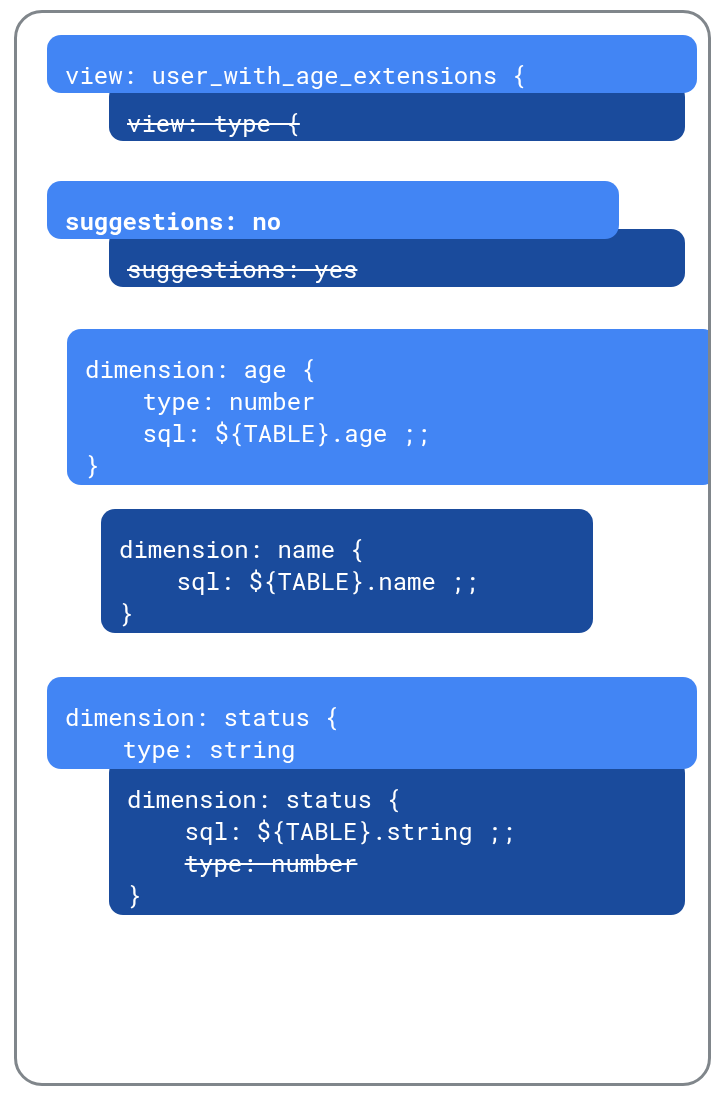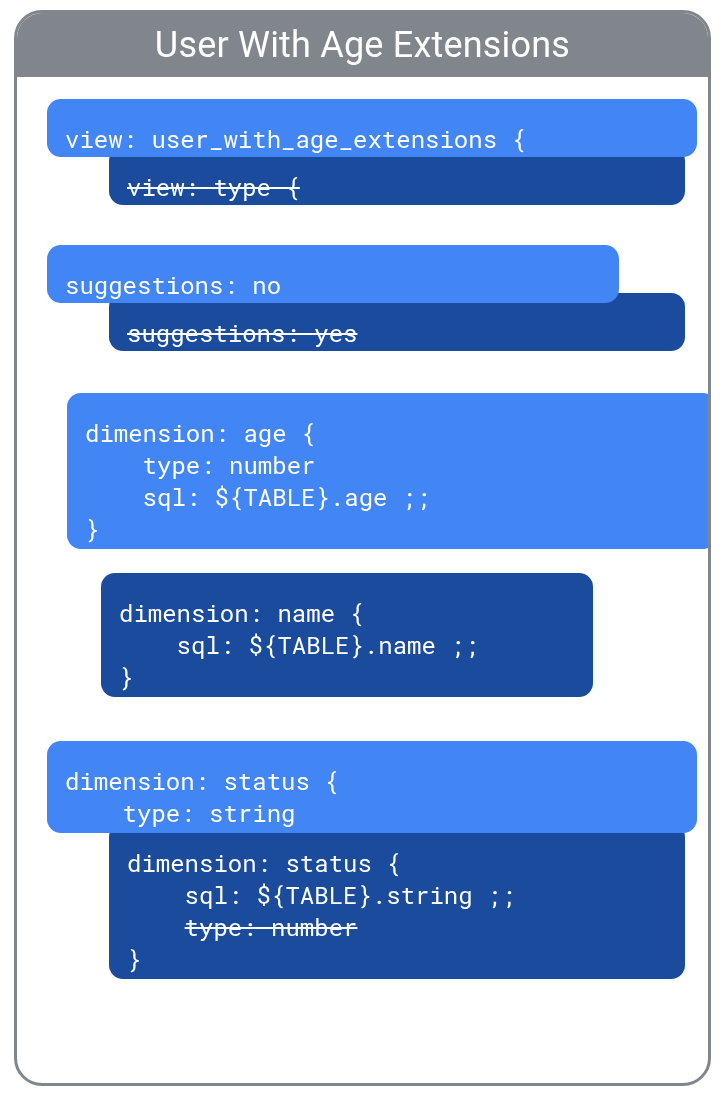--- a/index.html
+++ b/index.html
@@ -50,38 +50,35 @@
   }
   .light { background: #4285f4; }
   .dark  { background: #1a4b9c; }
   .strike { text-decoration: line-through; text-decoration-thickness: 2px; }
 
   
   .b-view-light { left: 30px;  top: 22px;  width: 650px; height: 58px; z-index: 2; }
   .b-view-dark  { left: 92px;  top: 70px;  width: 576px; height: 58px; z-index: 1; }
 
   
-  .b-sugg-light { left: 30px;  top: 168px; width: 572px; height: 58px; z-index: 2; }
+  .b-sugg-light { left: 30px;  top: 168px; width: 572px; height: 58px; z-index: 2; font-weight: bold; }
   .b-sugg-dark  { left: 92px;  top: 216px; width: 576px; height: 58px; z-index: 1; }
 
   
   .b-age-light  { left: 30px;  top: 316px; width: 650px; height: 156px; z-index: 2; margin-left: 20px; }
   .b-name-dark  { left: 84px;  top: 496px; width: 492px; height: 124px; z-index: 1; }
 
   
   .b-stat-light { left: 30px;  top: 664px; width: 650px; height: 92px;  z-index: 2; }
   .b-stat-dark  { left: 92px;  top: 746px; width: 576px; height: 156px; z-index: 1; }
 </style>
 </head>
 <body>
 
 <div class="card">
-  <div class="card-header">
-    <span>User With Age Extensions</span>
-  </div>
   <div class="card-body">
 
     <div class="block light b-view-light">view: user_with_age_extensions {</div>
     <div class="block dark b-view-dark"><span class="strike">view: type {</span></div>
 
     <div class="block light b-sugg-light">suggestions: no</div>
     <div class="block dark b-sugg-dark"><span class="strike">suggestions: yes</span></div>
 
     <div class="block light b-age-light">dimension: age {
     type: number

